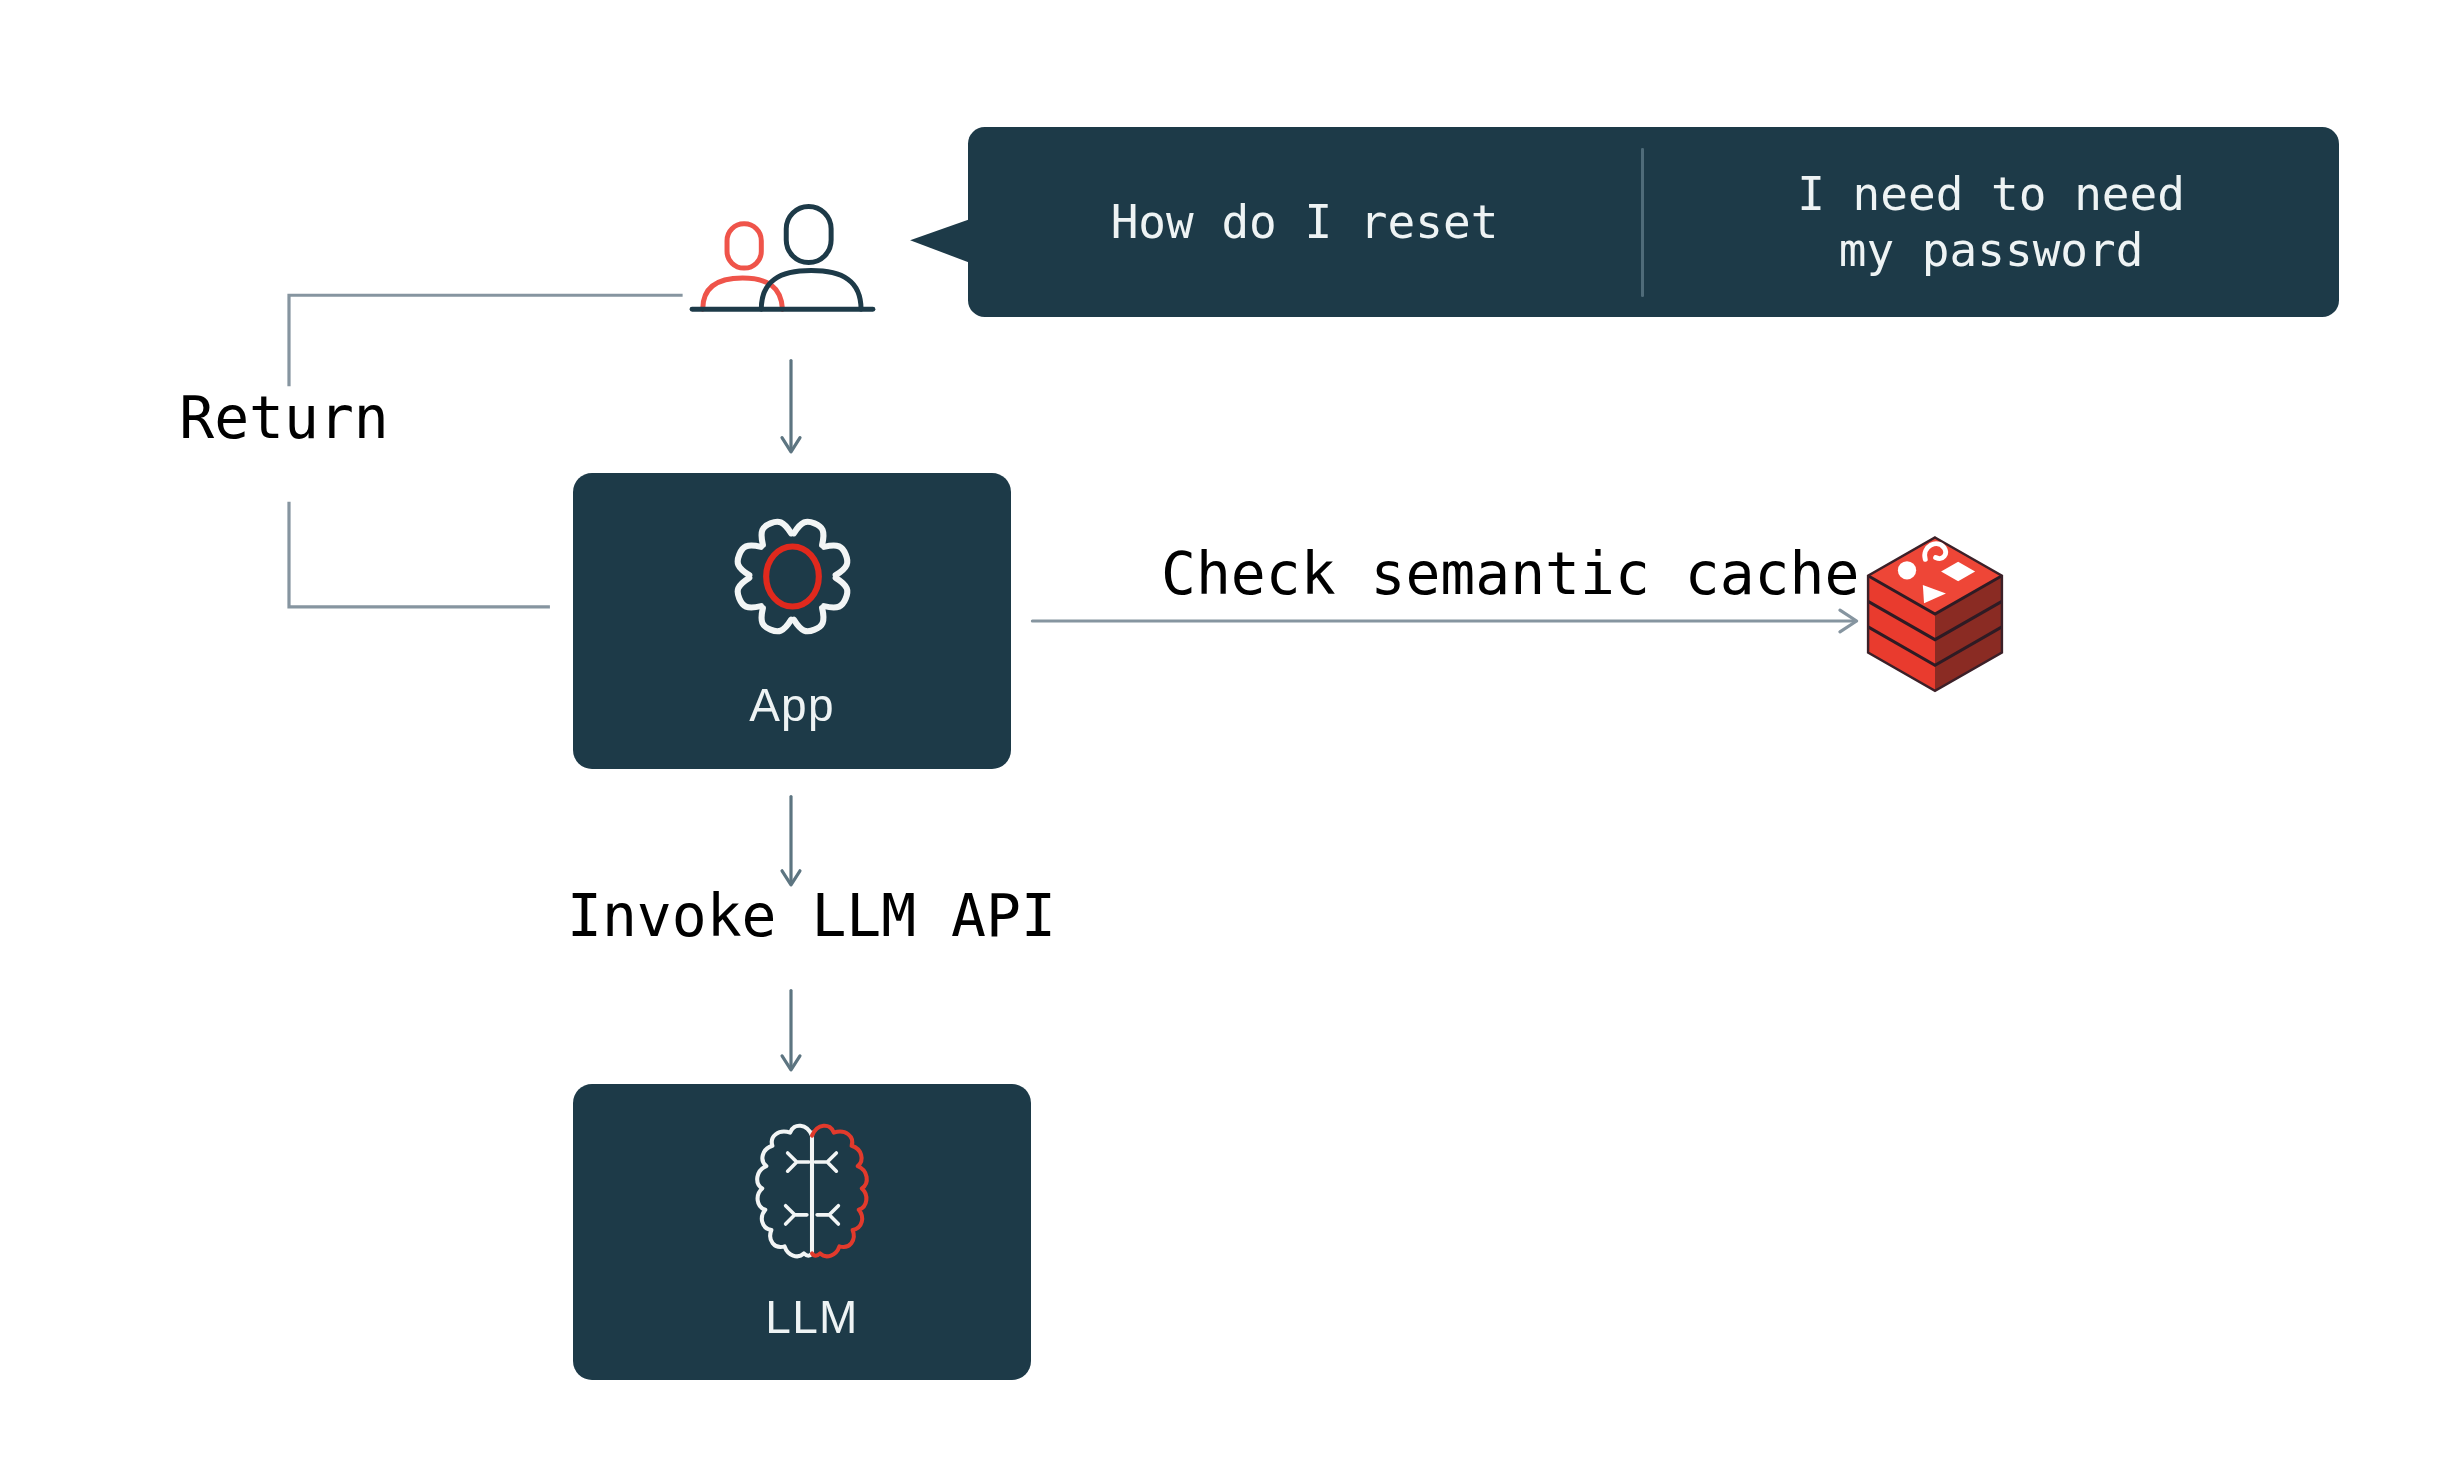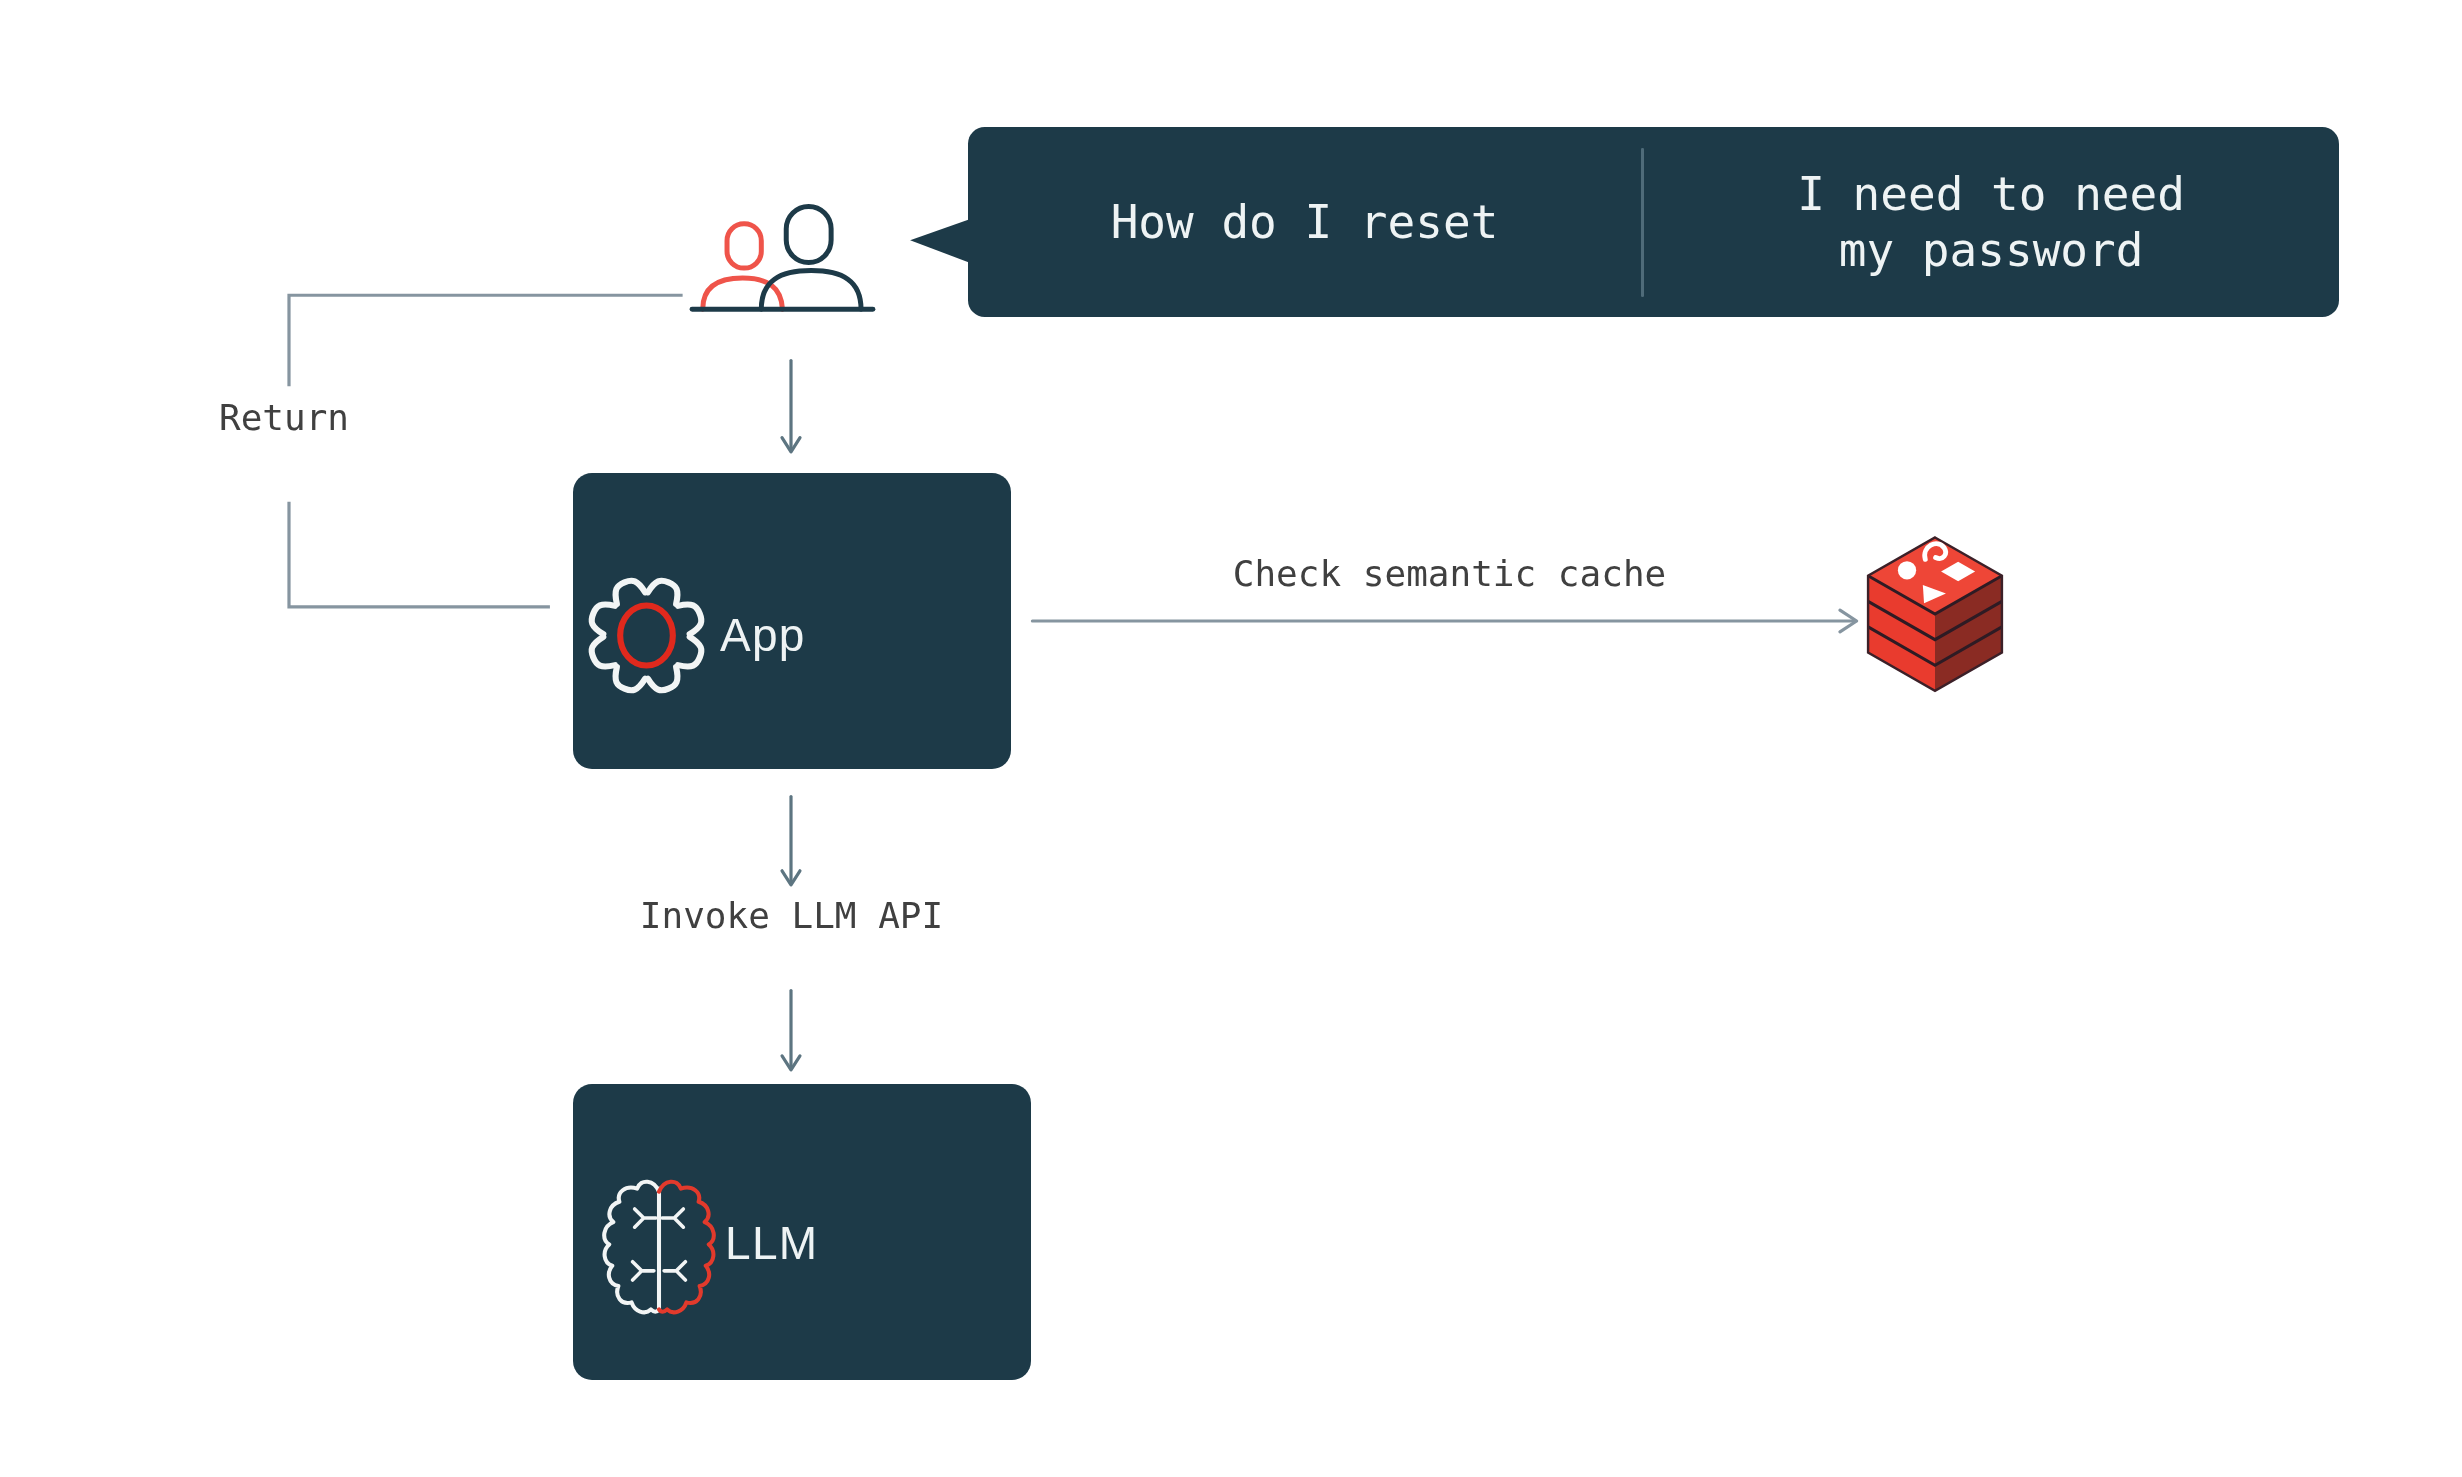--- a/index.html
+++ b/index.html
@@ -11,36 +11,36 @@
   .bubble{left:968px;top:127px;width:1371px;height:190px;background:#1d3a48;border-radius:16.7px;
           display:flex;align-items:stretch;}
   .bubble-half{flex:0 0 auto;display:flex;flex-direction:column;justify-content:center;
                align-items:center;color:#eef3f4;font-size:46px;line-height:56px;text-align:center;}
   .bubble-half.left{width:673px;}
   .bubble-half.right{width:695px;}
   .bubble-divider{width:2.6px;background:#4f6b79;margin:20.5px 0;border-radius:1.3px;}
   .bubble-tail{left:905px;top:212px;}
 
   
-  .node{background:#1d3a48;border-radius:19px;display:flex;flex-direction:row;
+  .node{background:#1d3a48;border-radius:19px;display:flex;flex-direction:column;
         align-items:center;}
   .node-app{left:573px;top:473px;width:438px;height:296px;}
   .node-llm{left:573px;top:1084px;width:438px;height:296px;padding-left:20px;}
   .node-label{color:#eef3f4;font-family:"Liberation Sans", sans-serif;font-size:46px;
               letter-spacing:1.3px;}
   .node-app .node-label{margin-top:28px;}
   .node-llm .node-label{margin-top:22px;}
   .node-app svg.icon{margin-top:29.5px;}
   .node-llm svg.icon{margin-top:31px;}
 
   .users-icon{left:689px;top:203px;}
   .redis-icon{left:1862px;top:531px;}
 
   
-  .conn-label{color:#404040;font-size:36px;line-height:58px;text-align:center;}
+  .conn-label{color:#000000;font-size:58px;line-height:58px;text-align:center;}
   .label-return{left:156px;top:389px;width:256px;}
   .label-check{left:1161px;top:545px;width:577px;white-space:nowrap;}
   .label-invoke{left:567px;top:887px;width:449px;white-space:nowrap;}
 
   svg{display:block;}
 </style>
 </head>
 <body>
 
 <div class="canvas">

